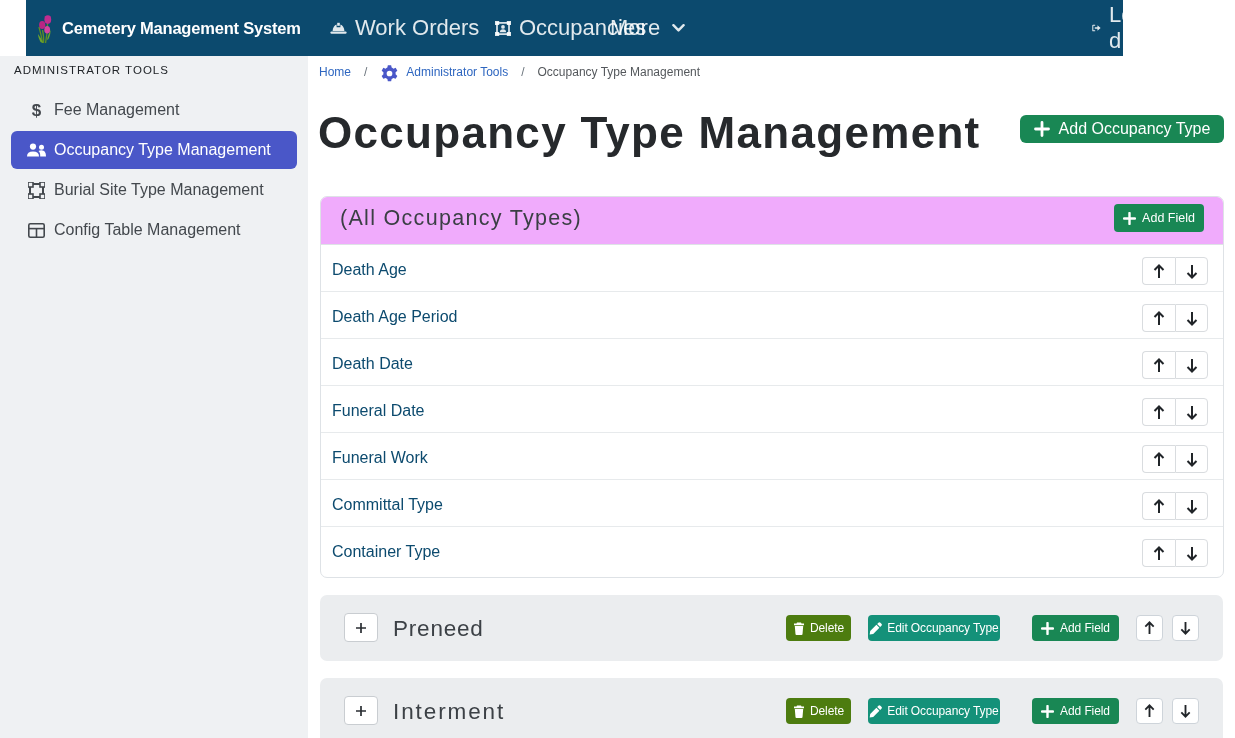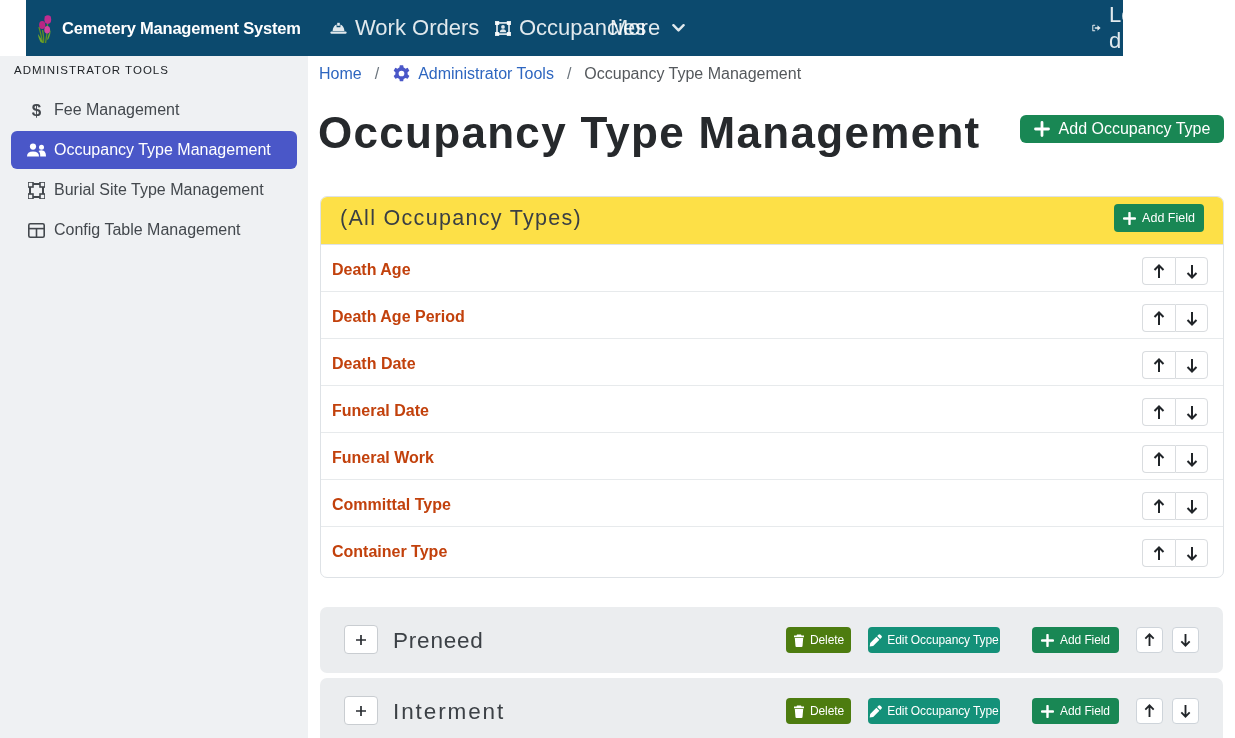--- a/index.html
+++ b/index.html
@@ -22,54 +22,54 @@
   .sidebar { position:absolute; left:0; top:56px; width:308px; height:682px;
     background:#eff1f3; }
   .side-head { position:absolute; left:14px; top:8px; font-size:11.5px; font-weight:normal;
     color:#212529; letter-spacing:1.0px; }
   .sitem { position:absolute; left:11px; width:286px; height:40px; display:flex;
     align-items:center; color:#43484d; font-size:16px; }
   .sitem .ic { width:43px; flex:0 0 43px; display:flex; justify-content:center; padding-left:8px; }
   .sitem.active { background:#4a57c8; border-radius:6px; color:#fff; height:38px; }
   
   .main { position:absolute; left:308px; top:56px; width:927px; height:682px; background:#fff; }
-  .crumbs { position:absolute; left:11px; top:9px; font-size:16px; color:#6c757d;
-    display:flex; align-items:flex-end; }
+  .crumbs { position:absolute; left:11px; top:9px; font-size:12px; color:#6c757d;
+    display:flex; align-items:flex-start; }
   .crumbs a { color:#2e66c0; text-decoration:none; }
   .crumbs .sep { margin:0 13px; color:#6c757d; }
   .crumbs .cur { color:#54585c; }
   .crumbs svg { margin-right:7px; vertical-align:-2px; }
   h1 { position:absolute; left:10px; top:52px; font-size:44px; color:#26292c;
     letter-spacing:1.3px; font-weight:bold; }
   .btn { display:inline-flex; align-items:center; justify-content:center;
     border-radius:6px; color:#fff; text-decoration:none; }
   .btn-add-type { position:absolute; left:712px; top:59px; width:204px; height:28px;
     background:#198754; font-size:16px; }
   
   .card { position:absolute; left:12px; top:140px; width:904px; height:382px;
     border:1px solid #dee2e6; border-radius:7px; }
-  .card-head { height:48px; background:#fde047; border-bottom:1px solid #dee2e6;
+  .card-head { height:48px; background:#f0abfc; border-bottom:1px solid #dee2e6;
     border-radius:6px 6px 0 0; position:relative; }
   .card-title { position:absolute; left:19px; top:9px; font-size:21.5px; color:#3a3f44;
     font-weight:500; letter-spacing:1.3px; }
   .btn-sm { border-radius:4px; font-size:12.5px; background:#198754; position:absolute; }
   .btn-addfield-h { left:793px; top:7px; width:90px; height:28px; }
   .row { position:relative; height:47px; border-bottom:1px solid #e7eaec; }
   .row:last-child { border-bottom:none; height:51px; }
-  .row a { position:absolute; left:11px; top:16px; color:#c2410c; font-weight:bold;
+  .row a { position:absolute; left:11px; top:16px; color:#0c4a6e; font-weight:normal;
     font-size:16px; text-decoration:none; }
   .arr-group { position:absolute; right:15px; top:12px; display:flex; }
   .arr-btn { width:33px; height:28px; background:#fff; border:1px solid #d9dcdf;
     display:flex; align-items:center; justify-content:center; }
   .arr-btn.up { border-radius:4px 0 0 4px; border-right:none; }
   .arr-btn.dn { border-radius:0 4px 4px 0; }
   
   .bar { position:absolute; left:12px; width:903px; height:66px; background:#ebedef;
     border-radius:7px; }
-  .bar-preneed { top:539px;margin-top:12px; }
+  .bar-preneed { top:539px; }
   .bar-interment { top:622px; height:67px; }
   .expand { position:absolute; left:24px; top:18px; width:34px; height:29px; background:#fff;
     border:1px solid #c9cdd1; border-radius:4px; color:#212529; font-size:17px;
     display:flex; align-items:center; justify-content:center; }
   .bar-title { position:absolute; left:73px; top:21px; font-size:22.5px; color:#3c4146; letter-spacing:0.8px; }
   .bar .btn13 { position:absolute; top:20px; height:26px; border-radius:4px; color:#fff;
     font-size:12px; letter-spacing:-0.1px; display:flex; align-items:center; justify-content:center; }
   .b-del { left:466px; width:65px; background:#4d7c0f; }
   .b-edit { left:548px; width:132px; background:#149179; }
   .b-addf { left:712px; width:87px; background:#198754; }

